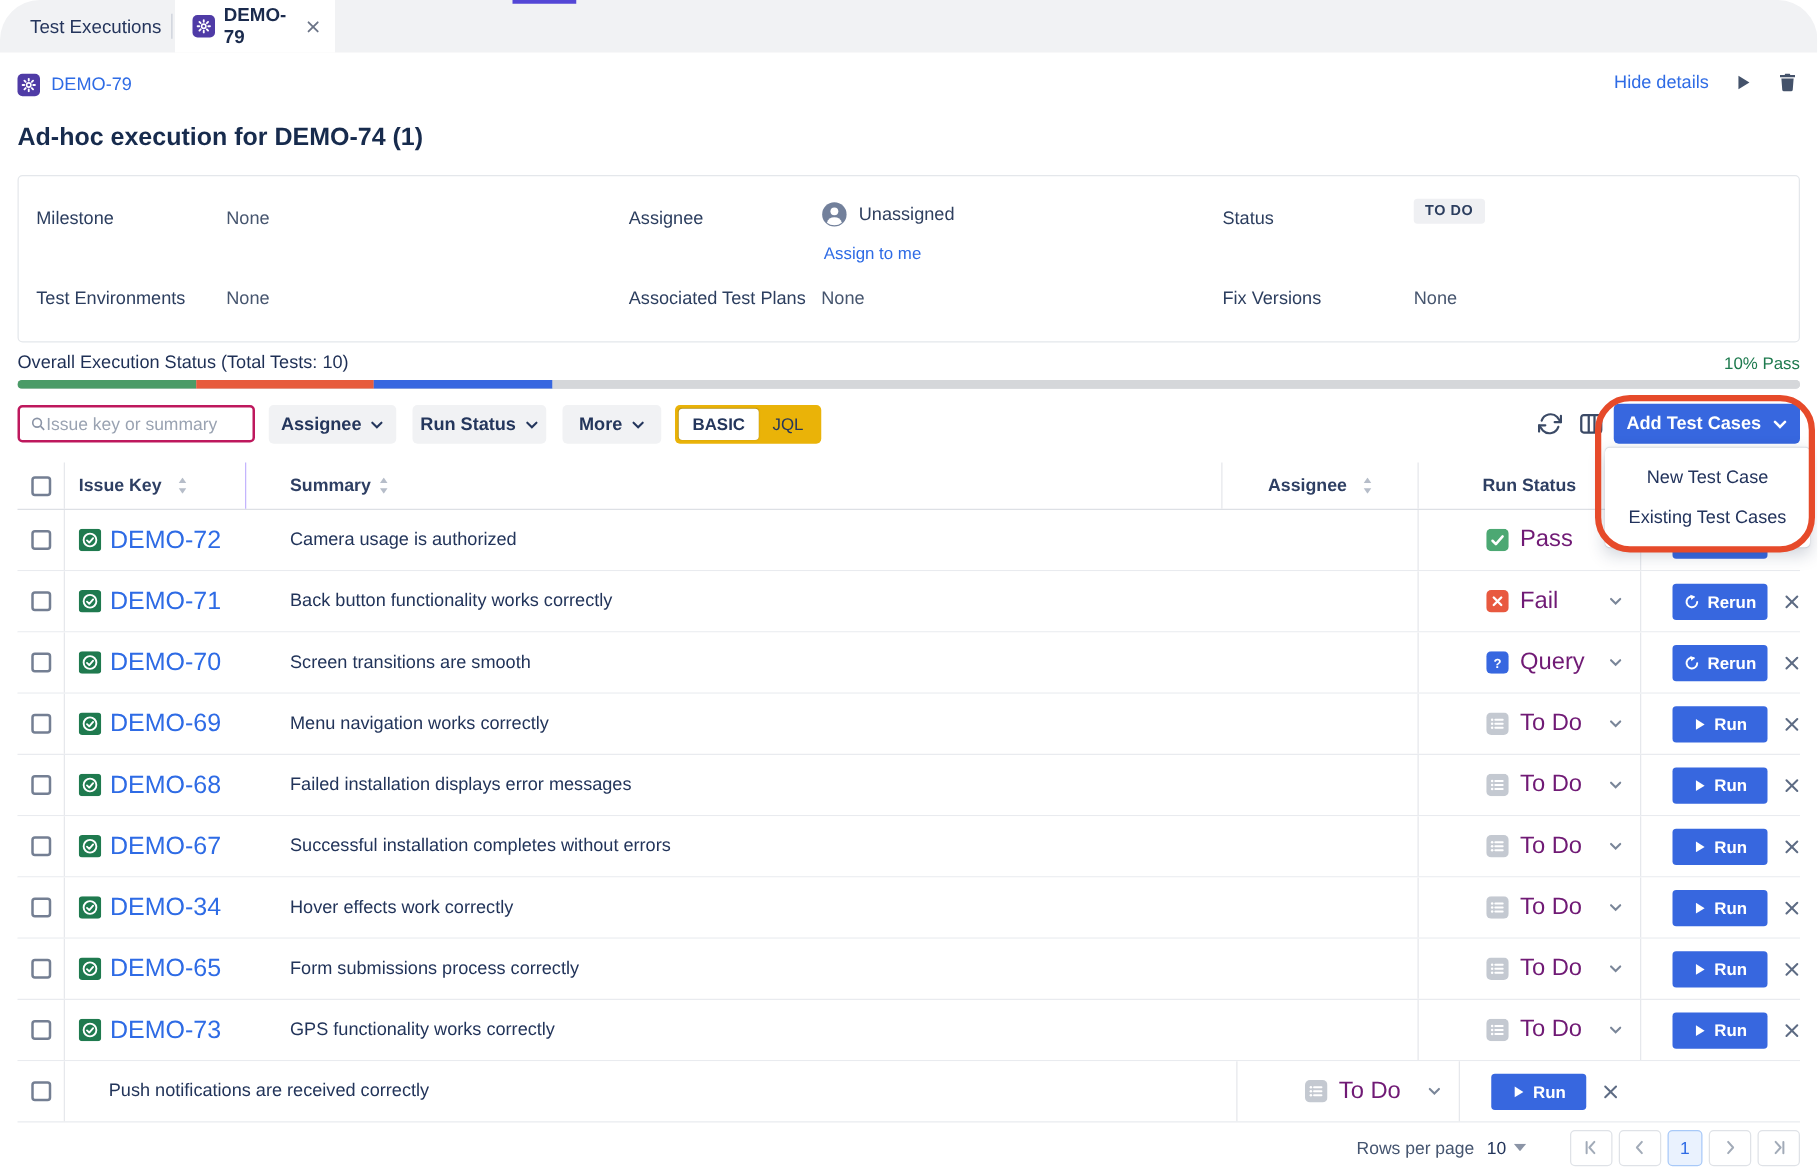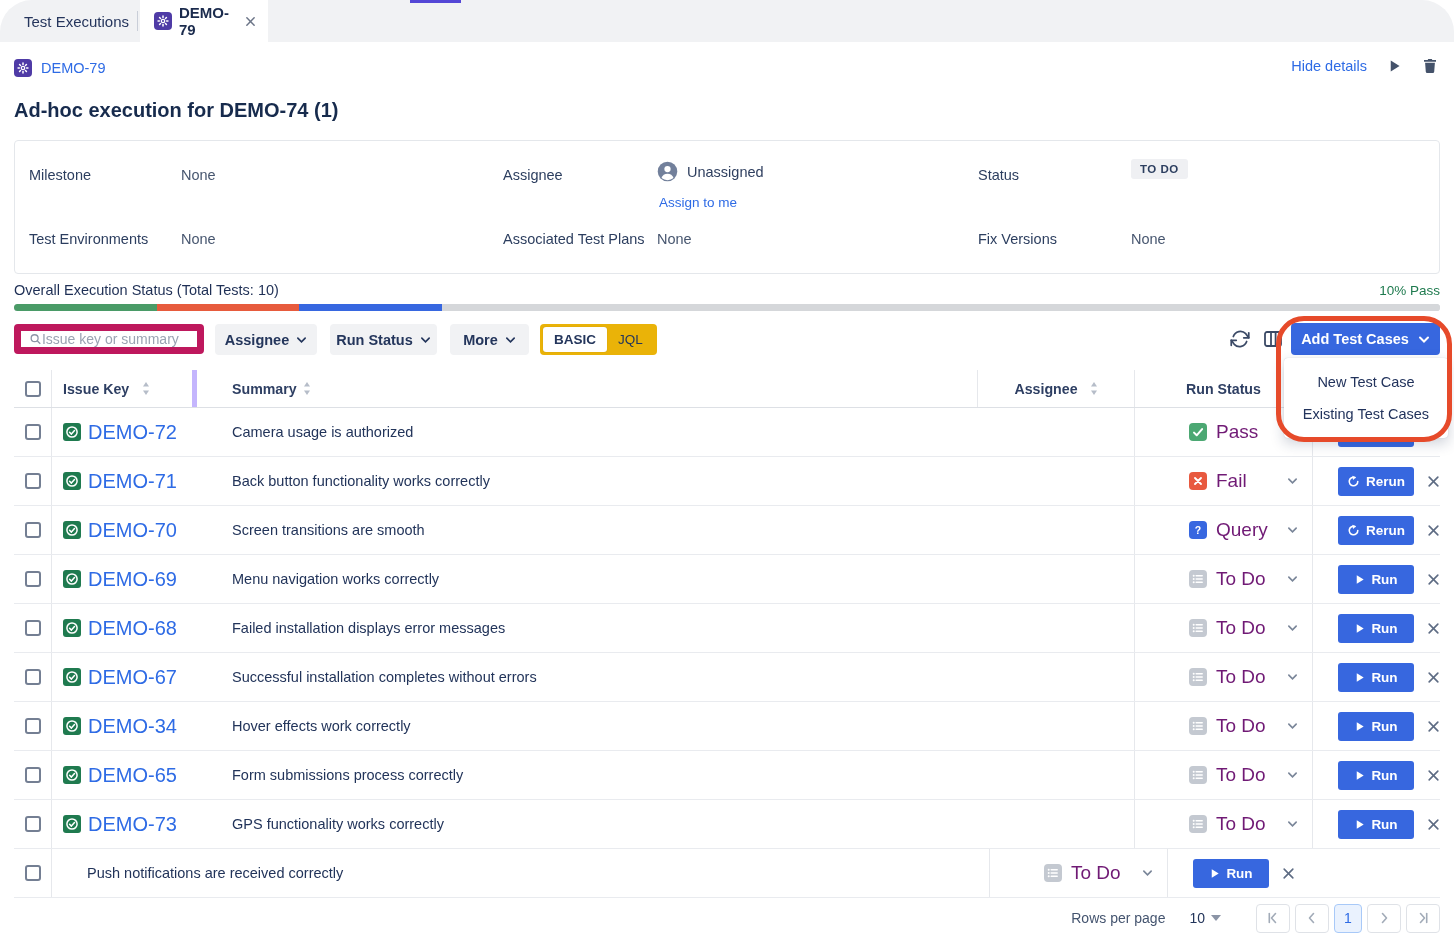--- a/index.html
+++ b/index.html
@@ -42,21 +42,21 @@
 
   
   .prog-title { position:absolute; left:14px; top:282px; font-size:14.5px; color:#1e2f55; }
   .prog-pass { position:absolute; right:14px; top:283px; font-size:13.5px; color:#1e7a4e; }
   .prog-bar { position:absolute; left:14px; top:304px; width:1426px; height:7px; border-radius:4px;
     overflow:hidden; display:flex; background:#d5d7da; }
   .prog-seg { height:100%; }
 
   
   .search-box { position:absolute; left:14px; top:324px; width:190px; height:30px;
-    border:7px solid #be185d; border-radius:4px; display:flex; align-items:center; padding:0 8px; gap:0; background:#fff; }
+    border:2px solid #be185d; border-radius:4px; display:flex; align-items:center; padding:0 8px; gap:0; background:#fff; }
   .search-box input { border:none; outline:none; width:100%; font-size:14px; color:#22345a;
     font-family:"Liberation Sans", sans-serif; background:transparent; }
   .search-box input::placeholder { color:#9aa3b2; }
   .filter-btn { position:absolute; top:324px; height:31px; background:#f1f2f4; border:none; border-radius:4px;
     display:flex; align-items:center; justify-content:center; gap:7px; font-size:14.5px; font-weight:600;
     color:#24365c; cursor:pointer; font-family:"Liberation Sans", sans-serif; }
   .fb-assignee { left:215px; width:102px; }
   .fb-runstatus { left:330px; width:107px; }
   .fb-more { left:450px; width:79px; }
   .filter-btn .chev-s { color:#24365c; display:inline-flex; }
@@ -82,21 +82,21 @@
   .annotation { position:absolute; left:1276px; top:316px; width:176px; height:126px;
     border:5px solid #e64a2a; border-radius:28px; z-index:50; pointer-events:none; }
 
   
   .ttable { position:absolute; left:14px; top:370px; width:1426px; }
   .thead { display:flex; height:38px; align-items:center; border-bottom:1px solid #dde0e5; }
   .trow { display:flex; height:49px; align-items:center; border-bottom:1px solid #e9ebef; background:#fff; }
   .col { height:100%; display:flex; align-items:center; }
   .c-check { width:38px; justify-content:center; border-right:1px solid #e6e8ec; }
   .c-key { width:145px; padding-left:11px; gap:7px; }
-  .thead .c-key { border-right:5px solid #c4b5fd; }
+  .thead .c-key { border-right:1px solid #c4b5fd; }
   .c-summary { width:781px; padding-left:35px; }
   .thead .c-summary { border-right:1px solid #e6e8ec; }
   .c-assignee { width:157px; justify-content:center; gap:6px; border-right:1px solid #e6e8ec; }
   .c-status { width:178px; padding-left:54px; gap:9px; position:relative; border-right:1px solid #e6e8ec; }
   .thead .c-status { justify-content:center; padding-left:0; }
   .c-actions { width:127px; padding-left:25px; gap:13px; border-right:none; }
   .th-label { font-size:14.2px; font-weight:bold; color:#2e3f63; }
   .sort-ic { display:inline-flex; margin-left:6px; }
   .checkbox { width:16px; height:16px; border:2px solid #747f93; border-radius:3px; background:#fff; cursor:pointer; }
   .tc-icon { display:inline-flex; }
@@ -106,21 +106,21 @@
   .st-label { font-size:19px; color:#701a75; }
   .st-chev { position:absolute; right:14px; display:inline-flex; cursor:pointer; }
   .run-btn { height:29px; width:77px; background:#3767df; color:#fff; border:none; border-radius:3px;
     font-size:13.5px; font-weight:bold; display:flex; align-items:center; justify-content:center; gap:6px;
     cursor:pointer; font-family:"Liberation Sans", sans-serif; }
   .row-close { display:inline-flex; cursor:pointer; }
 
   
   .tfooter { position:absolute; left:14px; top:898px; width:1426px; height:40px; display:flex;
     align-items:center; justify-content:flex-end; }
-  .rpp-label { font-size:14px; color:#44546f; margin-right:24px; }
+  .rpp-label { font-size:14px; color:#44546f; margin-right:10px; }
   .rpp-value { font-size:14px; color:#22345a; display:flex; align-items:center; gap:6px; margin-right:30px; cursor:pointer; }
   .pg-btn { width:34px; height:29px; border:1px solid #dfe2e7; border-radius:4px; background:#fff;
     display:flex; align-items:center; justify-content:center; margin-left:5px; cursor:pointer; }
   .pg-btn.cur { width:28px; background:#eaf2fe; border-color:#a8c9f8; color:#2e6be5; font-size:14px; }
 </style>
 </head>
 <body>
 
 <div class="page">
 

